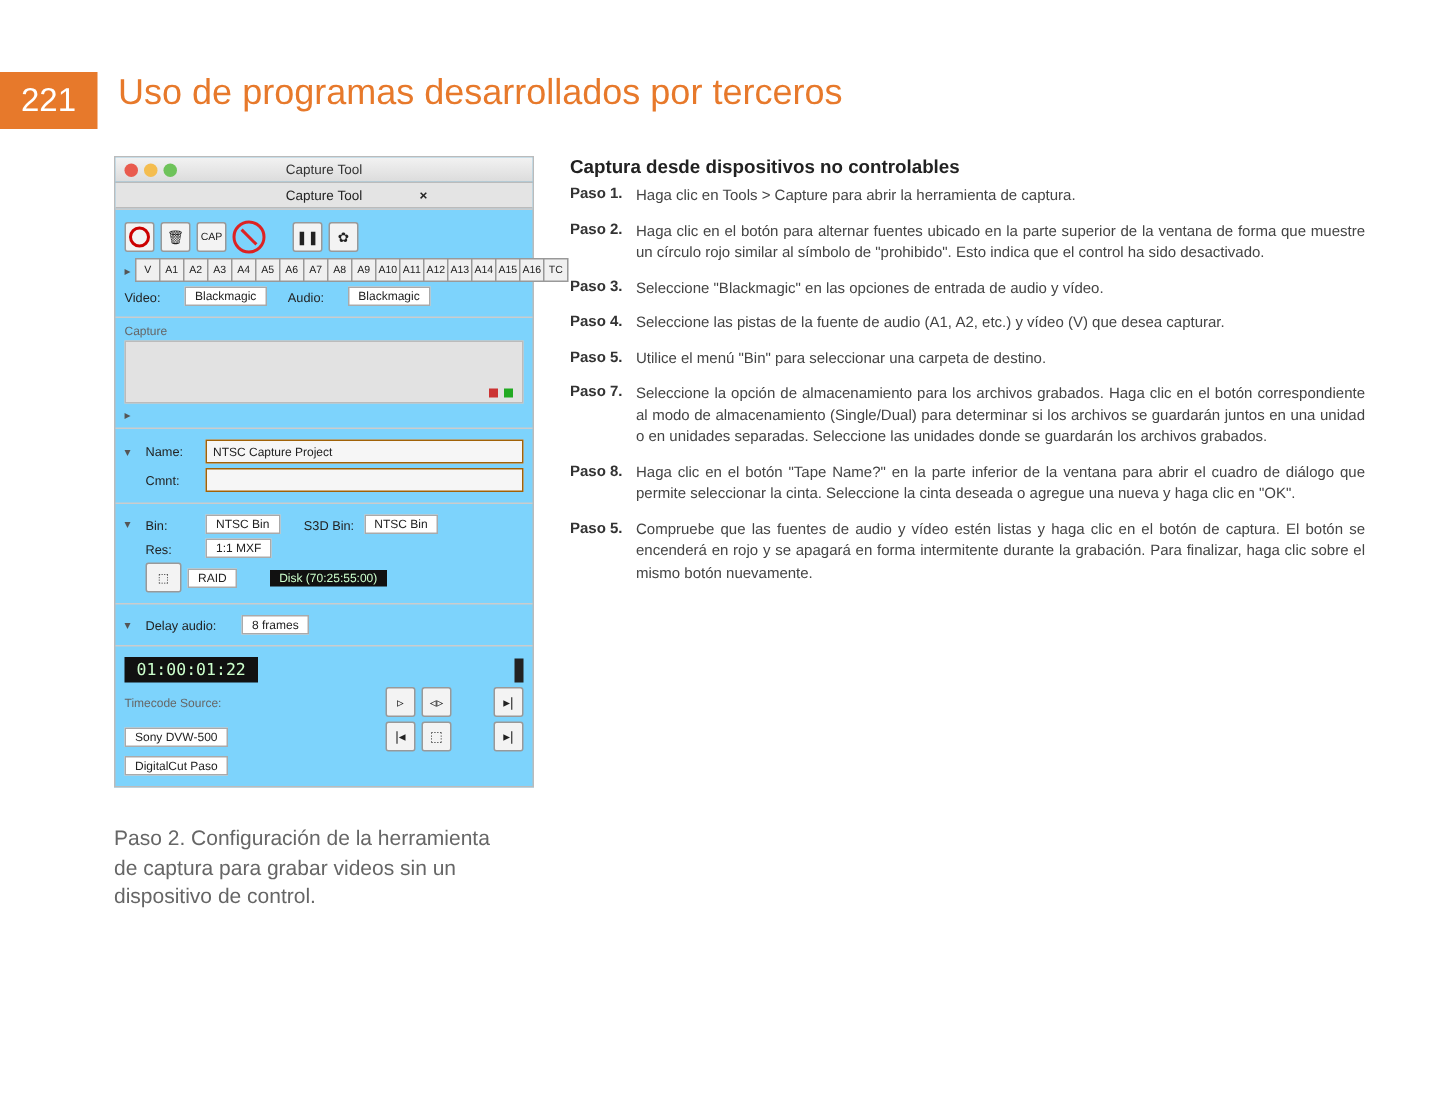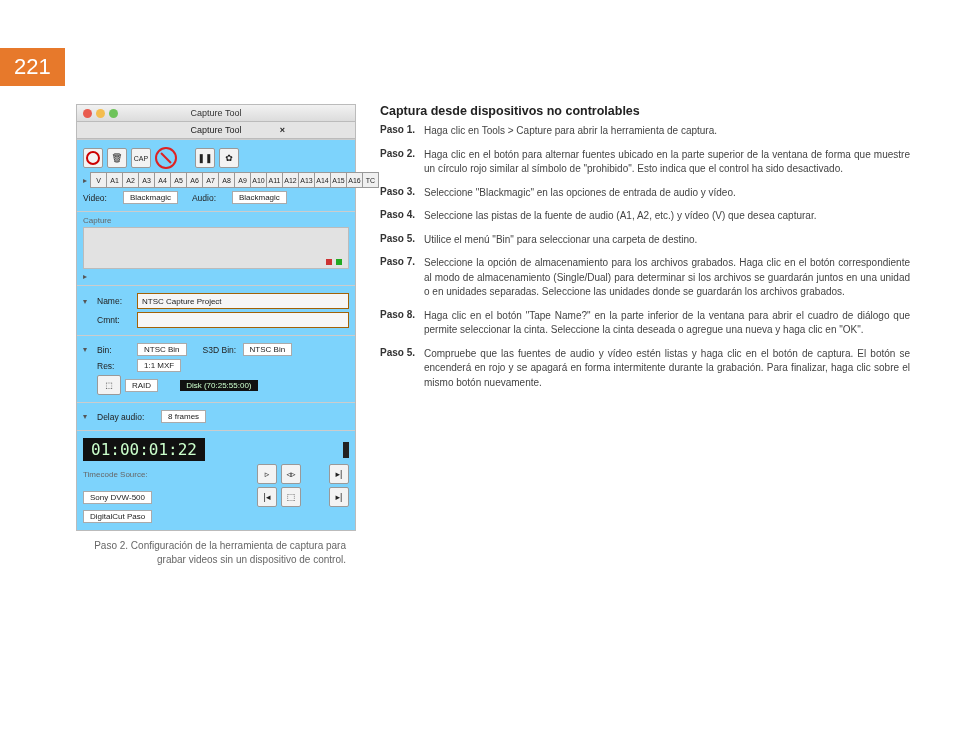--- a/index.html
+++ b/index.html
@@ -3,21 +3,21 @@
 <meta charset="utf-8">
 <style>
   html,body{margin:0;padding:0;font-family:"Helvetica Neue",Arial,sans-serif;background:#fff;color:#333;font-size:11px;}
   .page{width:954px;height:738px;position:relative;}
   .header{display:flex;align-items:flex-start;margin-top:48px;}
   .pagenum{background:#e7792b;color:#fff;font-size:22px;font-weight:300;padding:6px 14px;margin-right:14px;}
   .title{color:#e7792b;font-size:24px;font-weight:300;}
   .body{display:flex;padding:18px 0 0 76px;}
   .left{width:280px;margin-right:24px;}
   .right{width:530px;}
-  .caption{font-size:10px;color:#666;line-height:1.4;margin-top:8px;width:270px;text-align:right;}
+  .caption{font-size:14px;color:#666;line-height:1.4;margin-top:24px;width:270px;}
   .sec-title{font-weight:600;font-size:12.5px;margin-bottom:6px;color:#222;}
   .intro{font-size:10px;color:#444;line-height:1.45;margin-bottom:10px;text-align:justify;}
   .step{display:flex;font-size:10px;margin-bottom:9px;}
   .step .lbl{font-weight:700;width:44px;flex-shrink:0;}
   .step .txt{flex:1;line-height:1.45;color:#444;text-align:justify;}
 
   
   .win{width:278px;border:1px solid #bbb;background:#7dd3fc;font-size:9px;color:#222;}
   .tb{display:flex;align-items:center;height:16px;background:linear-gradient(#f2f2f2,#dcdcdc);border-bottom:1px solid #bbb;position:relative;}
   .tlights{display:flex;gap:4px;margin-left:6px;}
@@ -33,31 +33,32 @@
   .forbid{width:18px;height:18px;border-radius:50%;border:2px solid #d22;position:relative;display:flex;align-items:center;justify-content:center;}
   .forbid::after{content:"";position:absolute;width:14px;height:2px;background:#d22;transform:rotate(45deg);}
   .tracks{display:flex;gap:0;flex-wrap:nowrap;}
   .trk{width:15px;height:14px;border:1px solid #999;background:#f0f0f0;font-size:7px;display:flex;align-items:center;justify-content:center;margin-left:-1px;}
   .lblf{width:36px;font-size:8.5px;}
   .fld{flex:1;height:14px;border:1px solid #a16207;background:#f6f6f6;font-size:8px;padding:0 4px;display:flex;align-items:center;}
   .preview{height:40px;background:#e2e2e2;border:1px solid #bbb;margin:2px 0;position:relative;}
   .preview .gd{position:absolute;right:6px;bottom:3px;width:6px;height:6px;background:#2a2;}
   .preview .rd{position:absolute;right:16px;bottom:3px;width:6px;height:6px;background:#c33;}
   .sel{border:1px solid #aaa;background:#fff;padding:1px 6px;font-size:8px;white-space:nowrap;}
-  .tc{background:#111;color:#cfc;font-family:monospace;font-size:16px;padding:2px 8px;display:inline-block;}
+  .tc{background:#111;color:#cfc;font-family:monospace;font-size:11px;padding:2px 8px;display:inline-block;}
   .disk{background:#111;color:#cfc;font-size:8px;padding:1px 6px;}
   .tri{width:10px;font-size:8px;color:#555;}
   .subtle{color:#666;font-size:8px;}
 </style>
 </head>
 <body>
 
 <div class="page">
   <div class="header">
     <div class="pagenum">221</div>
+    <div class="title">Uso de programas desarrollados por terceros</div>
   </div>
 
   <div class="body">
     <div class="left">
 
       <div class="win">
         <div class="tb">
           <div class="tlights">
             <div class="dot dr"></div>
             <div class="dot dy"></div>

